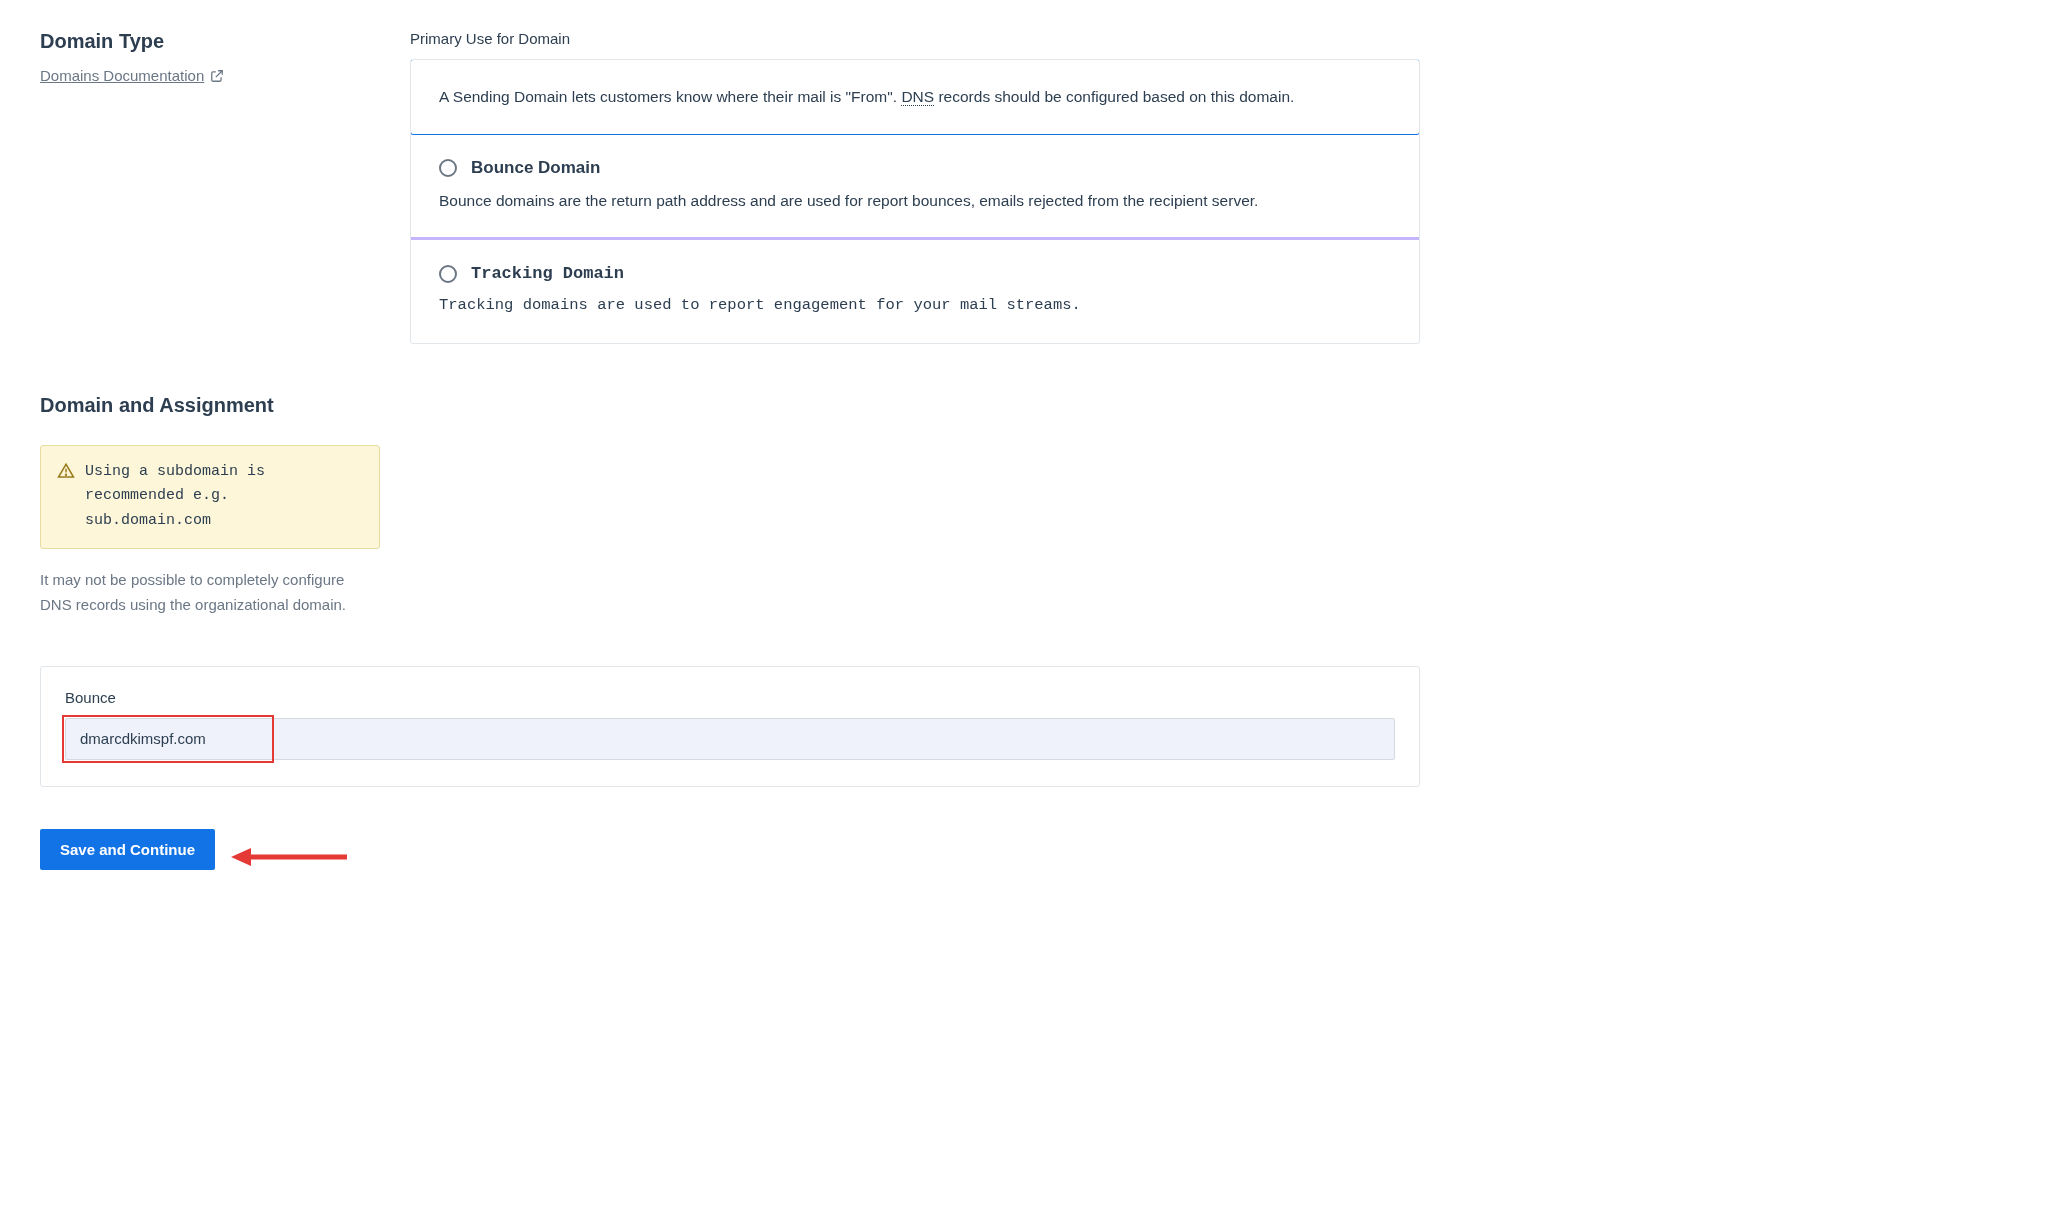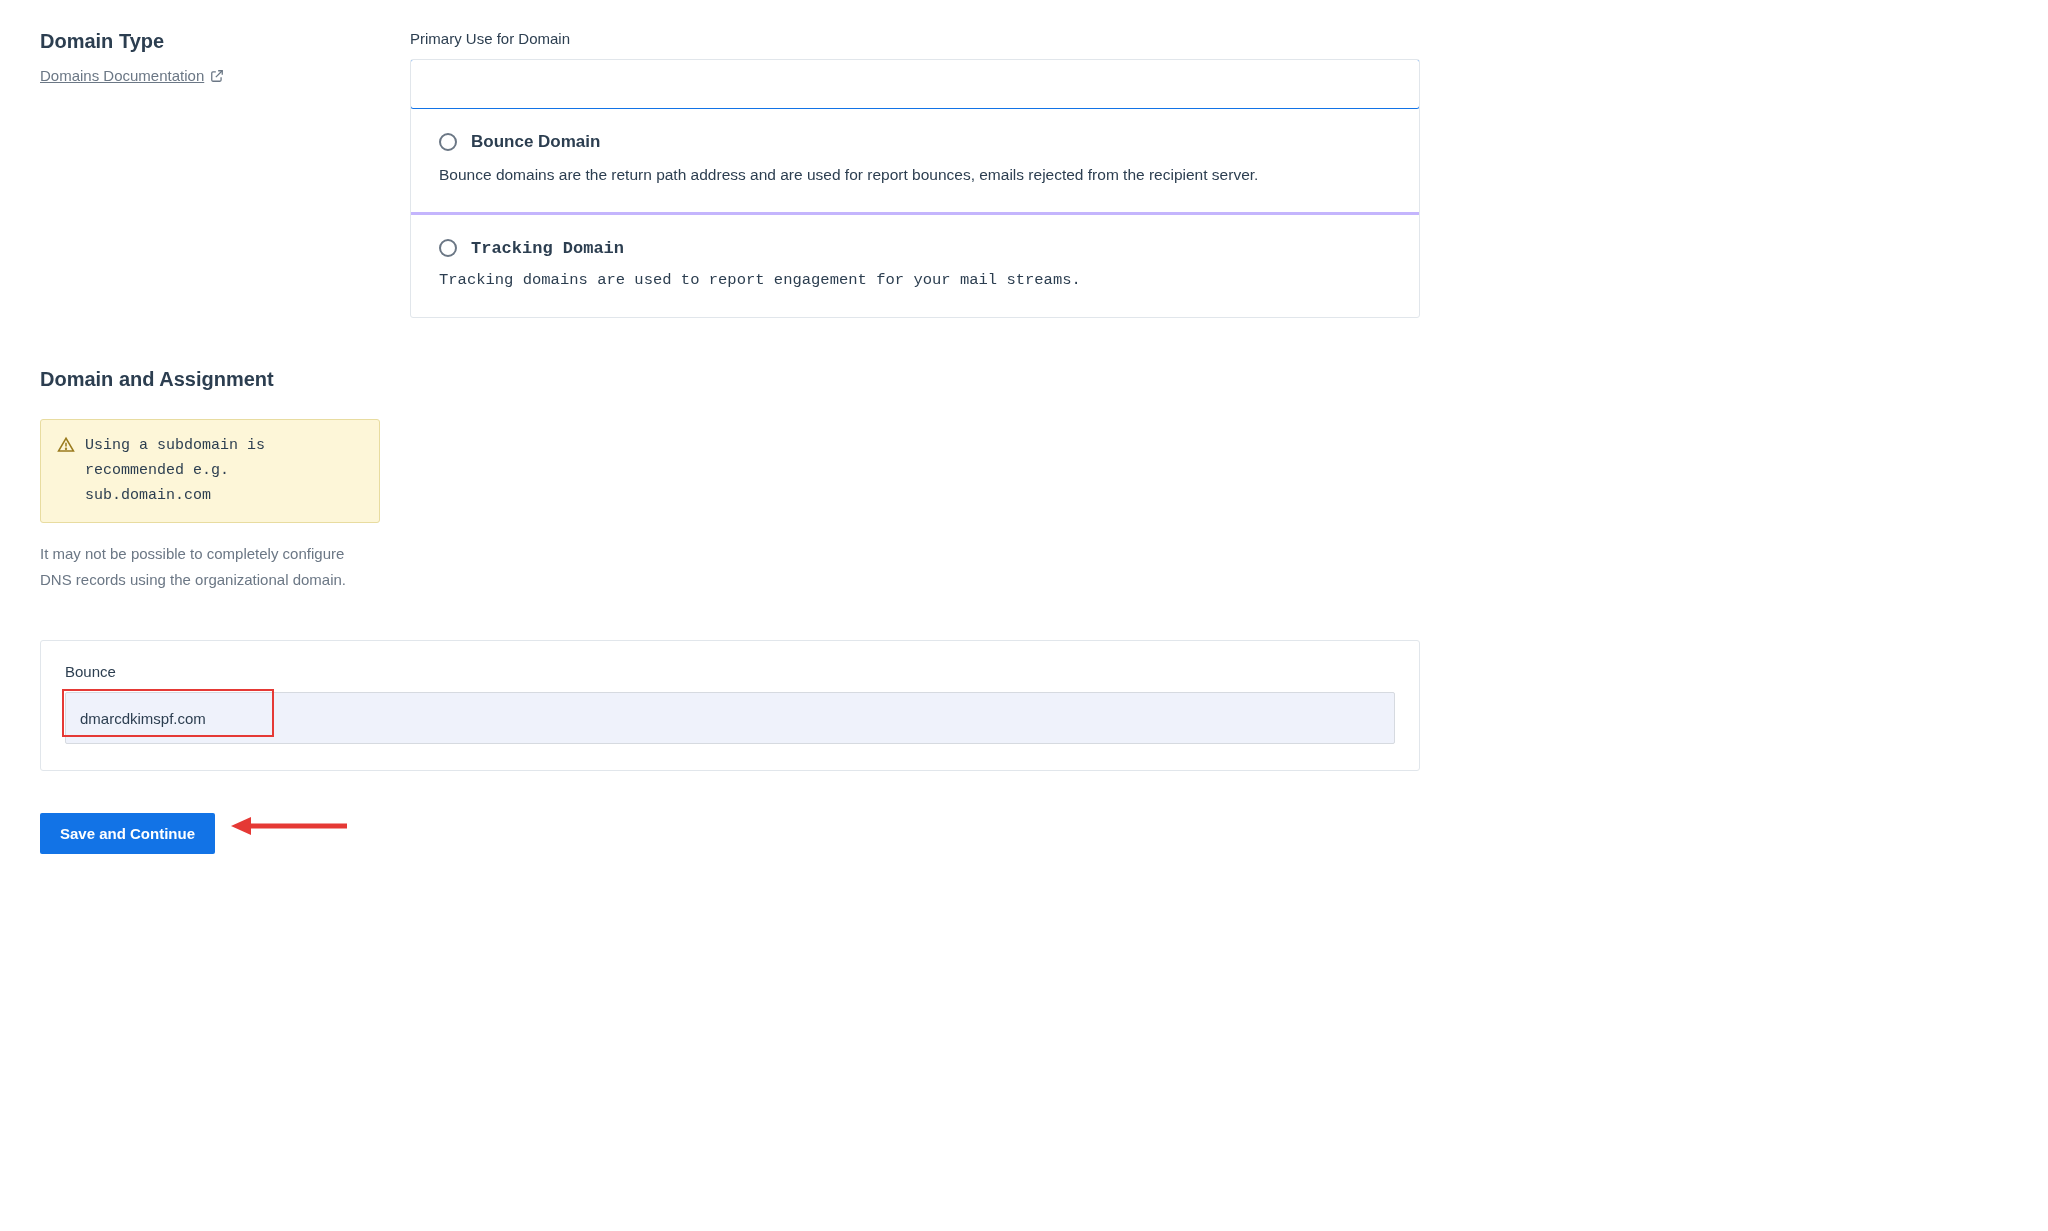--- a/index.html
+++ b/index.html
@@ -140,21 +140,21 @@
   .warning-box .warn-text {
     font-size: 15px;
     line-height: 1.65;
     color: #2c3e50;
   }
   .domain-input-wrap {
     position: relative;
   }
   .domain-input {
     width: 100%;
-    height: 52px;
+    height: 42px;
     background: #eff2fb;
     border: 1px solid #d6dae0;
     border-radius: 2px;
     padding: 4px 14px;
     font-size: 15px;
     color: #2c3e50;
   }
   .red-highlight {
     position: absolute;
     top: -3px; left: -3px;
@@ -175,21 +175,21 @@
   }
   .arrow-annot {
     display: inline-flex;
     align-items: center;
     margin-left: 14px;
     vertical-align: middle;
   }
   .button-row {
     margin-top: 42px;
     display: flex;
-    align-items: flex-start;
+    align-items: flex-end;
   }
 </style>
 </head>
 <body>
 
 <div class="page" style="display:block;">
 
   <div class="section">
     <div class="left-col">
       <h2>Domain Type</h2>
@@ -203,20 +203,23 @@
           </svg>
         </span>
       </a>
     </div>
 
     <div class="right-col">
       <span class="field-label">Primary Use for Domain</span>
       <div class="radio-group">
 
         <div class="radio-card selected">
+          <p class="radio-desc">
+            <span>A Sending Domain lets customers know where their mail is "From". </span><span class="dns-abbr">DNS</span><span> records should be configured based on this domain.</span>
+          </p>
         </div>
 
         <div class="radio-card">
           <div class="radio-header">
             <span class="radio-circle"></span>
             <span class="radio-title">Bounce Domain</span>
           </div>
           <p class="radio-desc">Bounce domains are the return path address and are used for report bounces, emails rejected from the recipient server.</p>
         </div>
 

